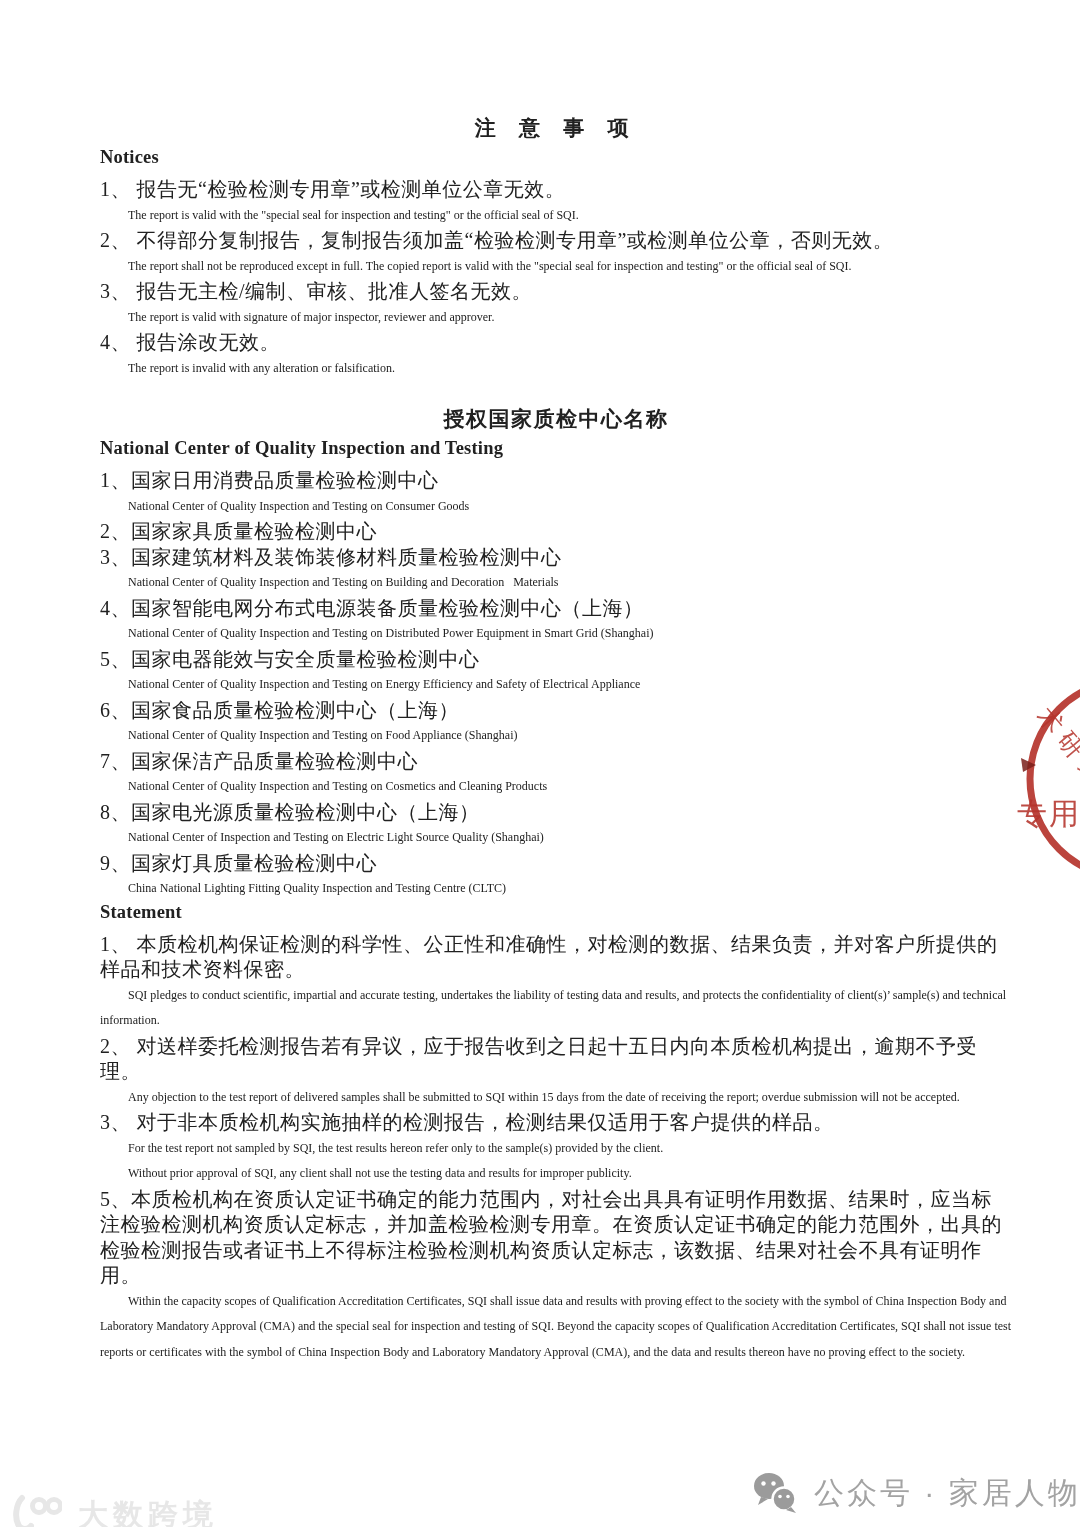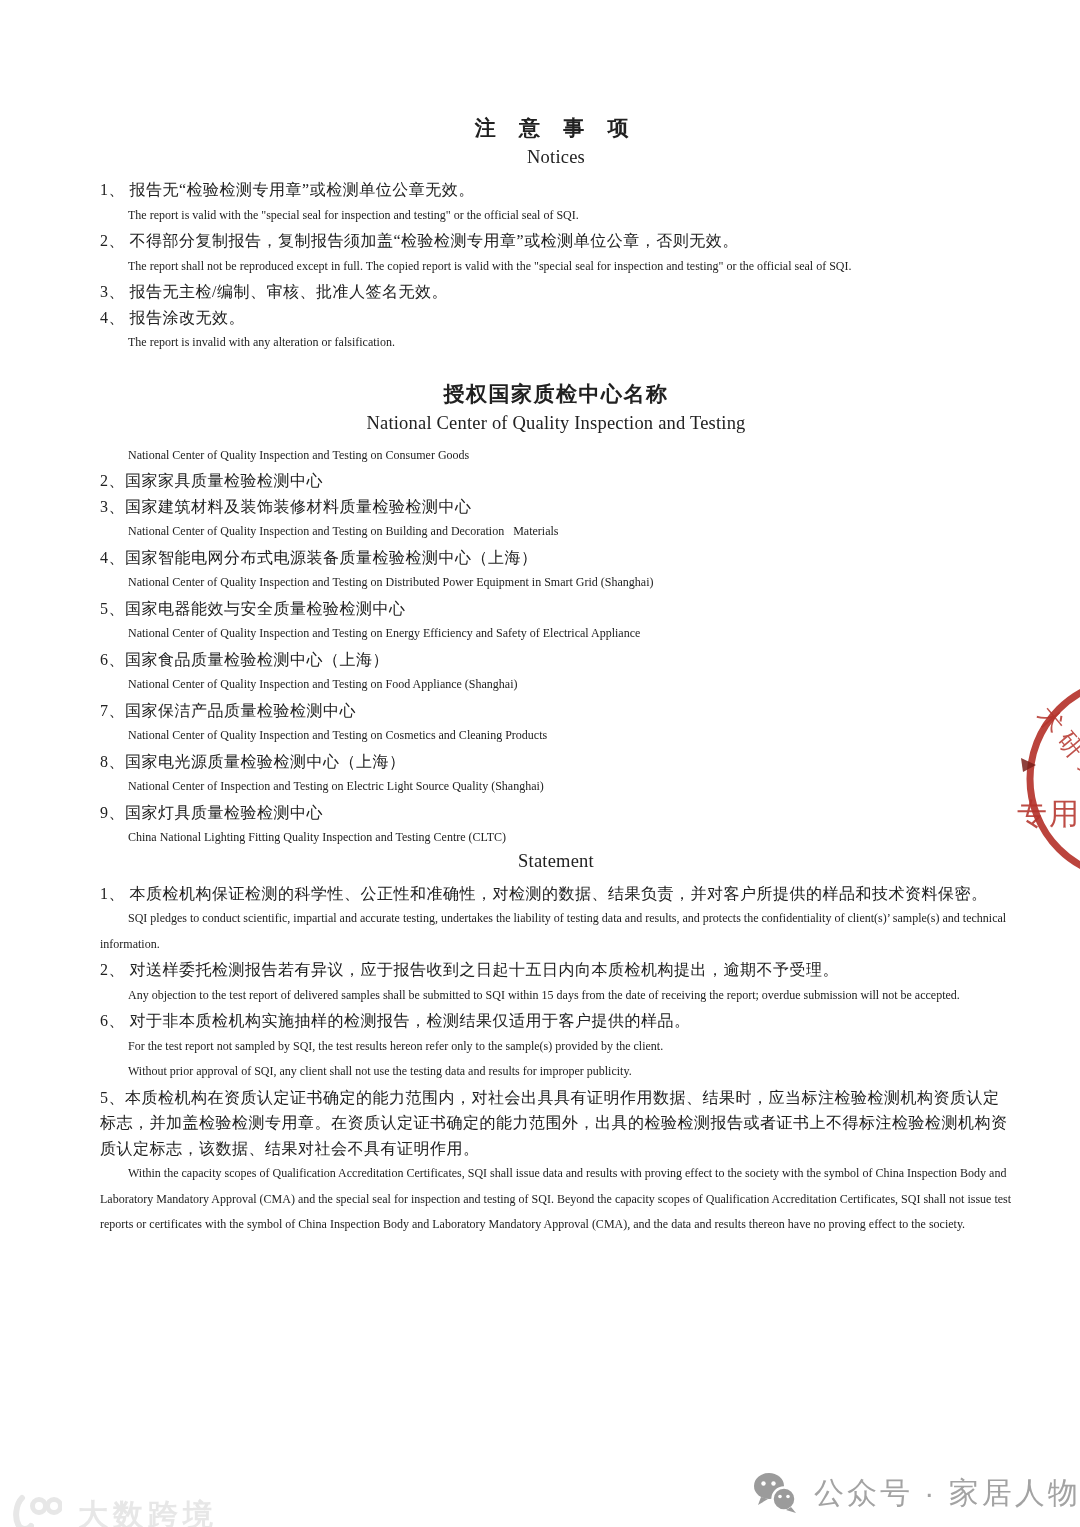--- a/index.html
+++ b/index.html
@@ -21,29 +21,29 @@
   .h-zh{
     margin:0 0 7px 0;
     font-size:21px;line-height:24px;
     font-weight:bold;text-align:center;
     letter-spacing:9px;
   }
   .h-zh.tight{letter-spacing:1.5px;}
   .h-en{
     margin:0 0 9px 0;
     font-size:18.5px;line-height:21px;
-    font-weight:normal;text-align:center;
+    font-weight:bold;
     letter-spacing:0.2px;
   }
   .sec-notices .h-zh{margin-top:100px;}
   .sec-centers .h-zh{margin-top:26px;}
   .sec-statement .h-zh{margin-top:28px;}
   p.zh{
     margin:0;
-    font-size:16px;
+    font-size:20px;
     line-height:25.5px;
     letter-spacing:0.5px;
   }
   p.en{
     margin:0;
     font-size:12px;
     line-height:25.5px;
     text-indent:28px;
     white-space:pre-wrap;
   }
@@ -84,32 +84,34 @@
       <div>
         <p class="zh">1、 报告无“检验检测专用章”或检测单位公章无效。</p>
         <p class="en">The report is valid with the "special seal for inspection and testing" or the official seal of SQI.</p>
       </div>
       <div>
         <p class="zh">2、 不得部分复制报告，复制报告须加盖“检验检测专用章”或检测单位公章，否则无效。</p>
         <p class="en">The report shall not be reproduced except in full. The copied report is valid with the "special seal for inspection and testing" or the official seal of SQI.</p>
       </div>
       <div>
         <p class="zh">3、 报告无主检/编制、审核、批准人签名无效。</p>
+        <p class="en">The report is valid with signature of major inspector, reviewer and approver.</p>
       </div>
       <div>
         <p class="zh">4、 报告涂改无效。</p>
         <p class="en">The report is invalid with any alteration or falsification.</p>
       </div>
     </section>
 
     <section class="sec-centers">
       <h2 class="h-zh tight">授权国家质检中心名称</h2>
       <h3 class="h-en">National Center of Quality Inspection and Testing</h3>
 
       <div>
+        <p class="zh">1、国家日用消费品质量检验检测中心</p>
         <p class="en">National Center of Quality Inspection and Testing on Consumer Goods</p>
       </div>
       <div>
         <p class="zh">2、国家家具质量检验检测中心</p>
       </div>
       <div>
         <p class="zh">3、国家建筑材料及装饰装修材料质量检验检测中心</p>
         <p class="en">National Center of Quality Inspection and Testing on Building and Decoration   Materials</p>
       </div>
       <div>
@@ -143,21 +145,21 @@
 
       <div>
         <p class="zh">1、 本质检机构保证检测的科学性、公正性和准确性，对检测的数据、结果负责，并对客户所提供的样品和技术资料保密。</p>
         <p class="en">SQI pledges to conduct scientific, impartial and accurate testing, undertakes the liability of testing data and results, and protects the confidentiality of client(s)’ sample(s) and technical information.</p>
       </div>
       <div>
         <p class="zh">2、 对送样委托检测报告若有异议，应于报告收到之日起十五日内向本质检机构提出，逾期不予受理。</p>
         <p class="en">Any objection to the test report of delivered samples shall be submitted to SQI within 15 days from the date of receiving the report; overdue submission will not be accepted.</p>
       </div>
       <div>
-        <p class="zh">6、 对于非本质检机构实施抽样的检测报告，检测结果仅适用于客户提供的样品。</p>
+        <p class="zh">3、 对于非本质检机构实施抽样的检测报告，检测结果仅适用于客户提供的样品。</p>
         <p class="en">For the test report not sampled by SQI, the test results hereon refer only to the sample(s) provided by the client.</p>
       </div>
       <div>
         <p class="en">Without prior approval of SQI, any client shall not use the testing data and results for improper publicity.</p>
       </div>
       <div>
         <p class="zh">5、本质检机构在资质认定证书确定的能力范围内，对社会出具具有证明作用数据、结果时，应当标注检验检测机构资质认定标志，并加盖检验检测专用章。在资质认定证书确定的能力范围外，出具的检验检测报告或者证书上不得标注检验检测机构资质认定标志，该数据、结果对社会不具有证明作用。</p>
         <p class="en">Within the capacity scopes of Qualification Accreditation Certificates, SQI shall issue data and results with proving effect to the society with the symbol of China Inspection Body and Laboratory Mandatory Approval (CMA) and the special seal for inspection and testing of SQI. Beyond the capacity scopes of Qualification Accreditation Certificates, SQI shall not issue test reports or certificates with the symbol of China Inspection Body and Laboratory Mandatory Approval (CMA), and the data and results thereon have no proving effect to the society.</p>
       </div>
     </section>

